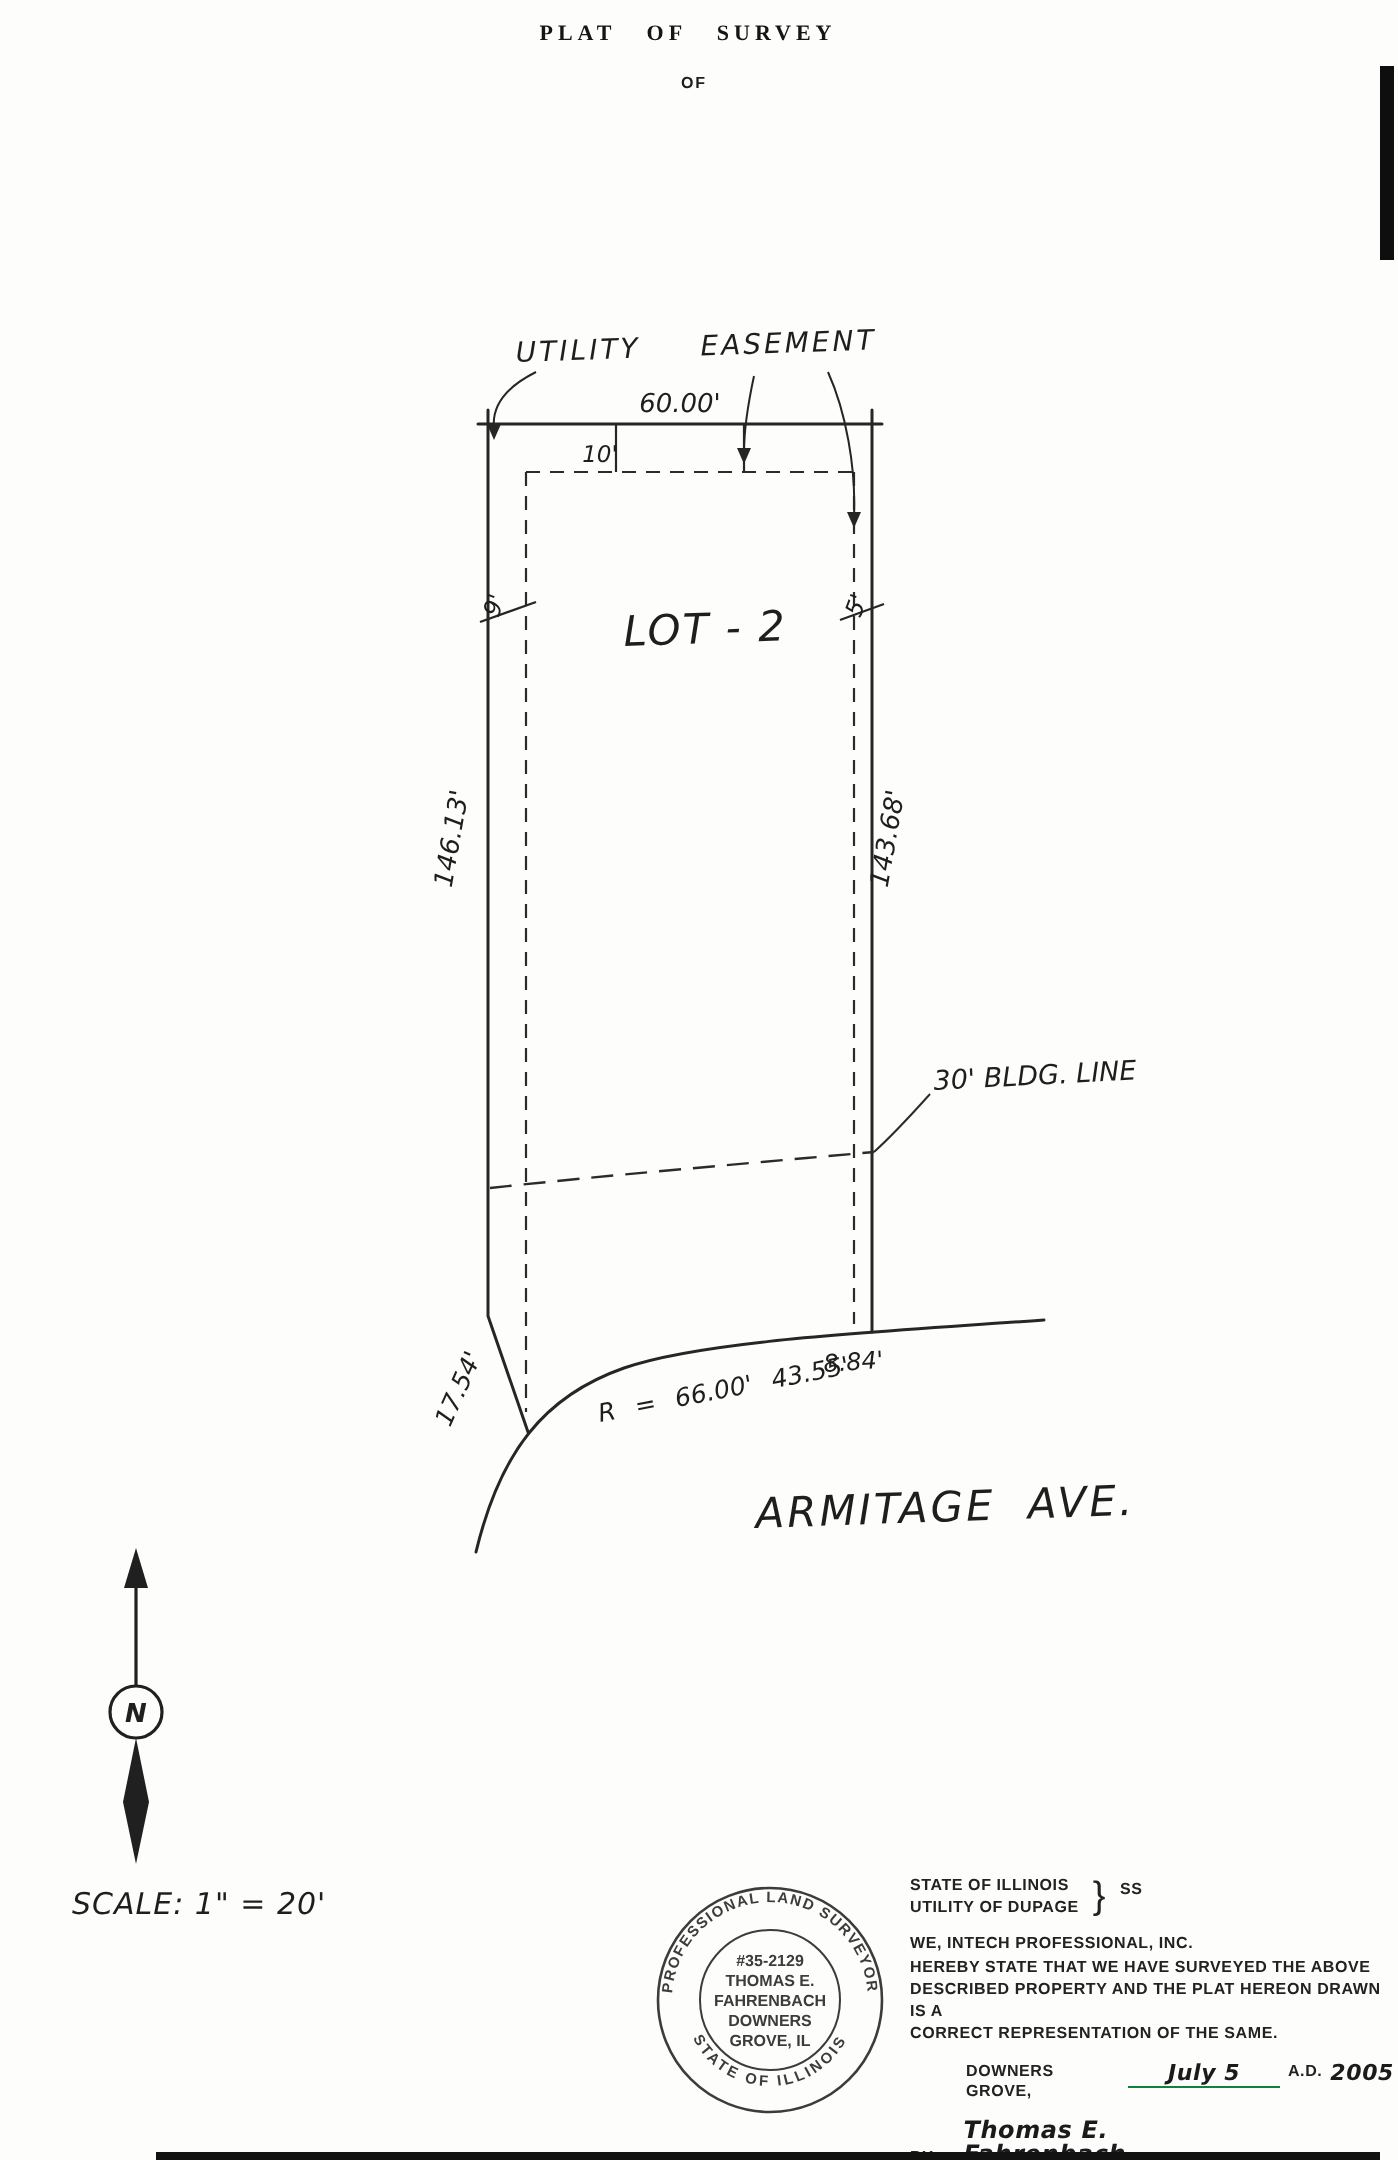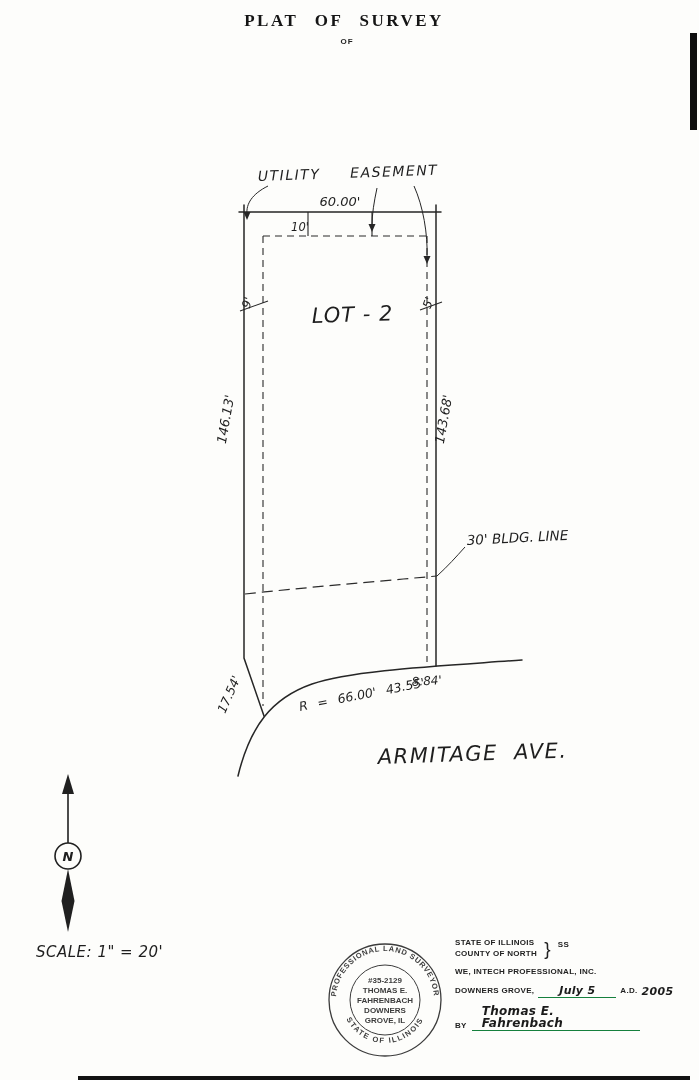--- a/index.html
+++ b/index.html
@@ -6,21 +6,21 @@
   html,body { width:699px; height:1080px; }
   body { font-family:"Liberation Sans", sans-serif; background:#e9e9e9; }
   .page {
     position:relative; width:699px; height:1080px;
     background:#fdfdfb; overflow:hidden; color:#1f1f1f;
   }
   .plat-svg { position:absolute; top:0; left:0; }
 
   .doc-title {
     position:absolute; top:11px; left:0; width:688px; text-align:center;
-    font-family:"Liberation Serif", serif; font-size:17px; font-weight:bold;
+    font-family:"Liberation Serif", serif; font-size:11px; font-weight:bold;
     letter-spacing:2.5px; word-spacing:10px; color:#151515;
   }
   .doc-of {
     position:absolute; top:37px; left:3px; width:688px; text-align:center;
     font-size:8px; font-weight:bold; letter-spacing:1px;
   }
   .legal-desc {
     position:absolute; top:56px; left:148px; width:404px;
     font-size:10px; font-weight:bold; line-height:1.25; letter-spacing:0.1px;
     color:#222;
@@ -32,21 +32,21 @@
     font-size:8px; font-weight:bold; letter-spacing:0.3px; line-height:1.35;
     color:#222;
   }
   .cert-state-row { display:flex; align-items:center; gap:7px; }
   .cert-brace { font-size:19px; font-weight:normal; line-height:1; }
   .cert-ss { align-self:flex-start; margin-top:2px; }
   .cert-firm { margin-top:7px; }
   .cert-body { margin-top:2px; }
   .hand { font-family:"DejaVu Sans", sans-serif; font-style:italic; font-weight:bold; color:#1b1b1b; }
   .u { border-bottom:1px solid #15803d; }
-  .cert-date-row { margin-top:8px; display:flex; align-items:center; gap:4px; }
+  .cert-date-row { margin-top:8px; display:flex; align-items:flex-start; gap:4px;margin-left:28px; }
   .date-written { font-size:11px; width:78px; text-align:center; line-height:1; padding-bottom:1px; }
   .year-written { font-size:11px; line-height:1; }
   .cert-by-row { margin-top:7px; display:flex; align-items:flex-end; gap:5px; }
   .sig { font-size:12px; width:168px; padding-left:10px; line-height:1; padding-bottom:1px; }
 
   
   .scan-bar-right { position:absolute; right:2px; top:33px; width:7px; height:97px; background:#0e0e0e; }
   .scan-bar-bottom { position:absolute; left:78px; bottom:0px; width:612px; height:4px; background:#121212; }
 </style>
 </head>
@@ -136,26 +136,31 @@
     </g>
   </svg>
 
   <div class="doc-title">PLAT OF SURVEY</div>
   <div class="doc-of">OF</div>
 
   <div class="cert">
     <div class="cert-state-row">
       <div>
         <div>STATE OF ILLINOIS</div>
-        <div>COUNTY OF NORTH</div>
+        <div>UTILITY OF DUPAGE</div>
       </div>
       <span class="cert-brace">}</span>
       <span class="cert-ss">SS</span>
     </div>
     <div class="cert-firm">WE, INTECH PROFESSIONAL, INC.</div>
+    <div class="cert-body">
+      <div>HEREBY STATE THAT WE HAVE SURVEYED THE ABOVE</div>
+      <div>DESCRIBED PROPERTY AND THE PLAT HEREON DRAWN IS A</div>
+      <div>CORRECT REPRESENTATION OF THE SAME.</div>
+    </div>
     <div class="cert-date-row">
       <span>DOWNERS GROVE,</span>
       <span class="hand u date-written">July 5</span>
       <span>A.D.</span>
       <span class="hand year-written">2005</span>
     </div>
     <div class="cert-by-row">
       <span>BY</span>
       <span class="hand u sig">Thomas E. Fahrenbach</span>
     </div>

